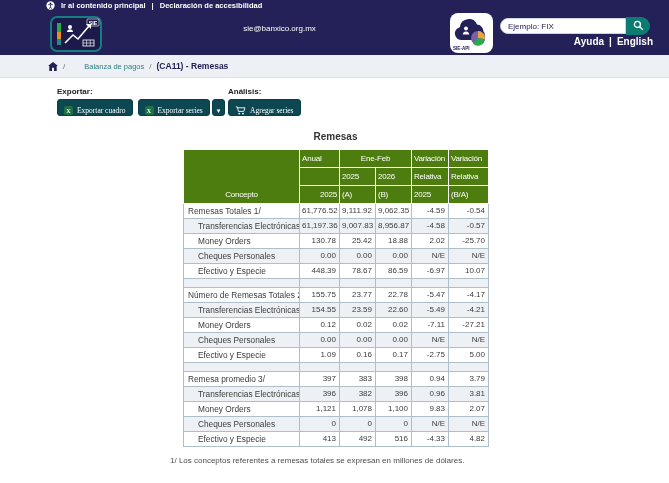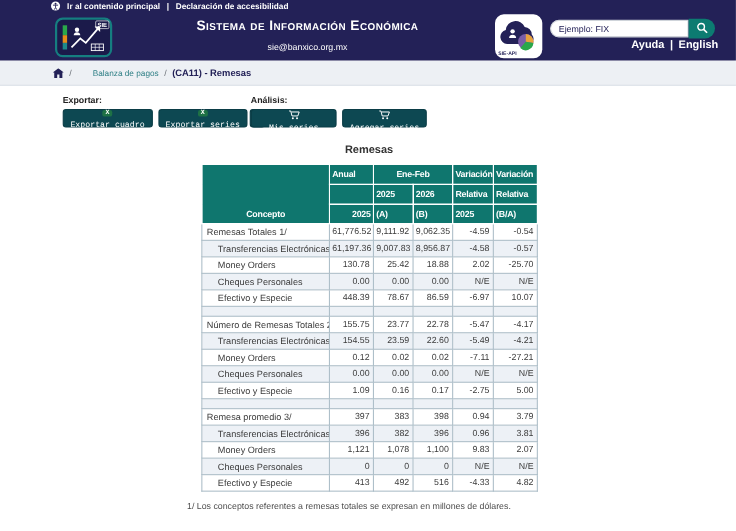--- a/index.html
+++ b/index.html
@@ -42,36 +42,36 @@
   .home-icon svg { display:block; }
   
   .toolbar { position:relative; height:36px; margin-top:9px; }
   .grp { position:absolute; top:0; }
   .grp-export { left:57px; }
   .grp-analysis { left:228px; }
   .grp-label { font-size:8px; font-weight:bold; color:#222; margin-bottom:3px; }
   .btn-row { display:flex; gap:5px; align-items:stretch; }
   .split { display:flex; gap:2px; }
   .btn { background:#0d4852; color:#fff; font-size:7.5px; height:17px;
-         display:inline-flex; align-items:center; gap:4px; padding:0 6px;
+         display:inline-flex; align-items:flex-end; gap:4px; padding:0 6px;
          border:1px solid #0b3d46; border-radius:3px; cursor:pointer;
-         font-family:Liberation Mono, monospace; white-space:nowrap;flex-direction:column; }
+         font-family:Liberation Serif, serif; white-space:nowrap; }
   .btn-caret { padding:0 4px; font-size:7px; }
   .btn-mis { width:78px; }
   .btn-mis .count { margin-left:auto; }
   .xl { width:9px; height:9px; background:#1e7145; border-radius:2px; color:#fff;
         font-size:6px; font-weight:bold; display:inline-flex; align-items:center;
         justify-content:center; line-height:1; }
   .cart svg { display:block; }
   
   .tbl-title { width:305px; margin:8px 0 7px 183px; text-align:center;
                font-size:10px; font-weight:bold; color:#333; }
   table.data-table { margin-left:183px; width:305px; border-collapse:collapse; table-layout:fixed; }
-  table.data-table thead td { background:#0f766e; color:#fff; border:1px solid #fff;
-       font-size:8px; font-weight:bold; letter-spacing:-0.2px; padding:2px 2px;
+  table.data-table thead td { background:#4d7c0f; color:#fff; border:1px solid #fff;
+       font-size:8px; font-weight:normal; letter-spacing:-0.2px; padding:2px 2px;
        height:13px; line-height:13px; overflow:hidden; white-space:nowrap; }
   thead td.h-concept { text-align:center; vertical-align:bottom; }
   thead td.h-center { text-align:center; }
   thead td.h-right { text-align:right; }
   thead td.h-left { text-align:left; }
   tbody td { border:1px solid #aebfc9; color:#3b3b3b; font-size:8px;
              padding:1px 2px; height:13px; line-height:12px; overflow:hidden; white-space:nowrap; }
   tbody tr.alt td { background:#edf1f6; }
   tbody tr.sep td { height:9px; }
   td.c-label { font-size:8.3px; text-align:left; padding-left:4px; }
@@ -108,21 +108,20 @@
         <circle cx="18" cy="9" r="2" fill="#fff"></circle>
         <path d="M15 14c0-1.8 1.4-2.7 3-2.7s3 .9 3 2.7z" fill="#fff"></path>
         <rect x="31" y="22" width="11" height="6" fill="none" stroke="#fff" stroke-width="0.8"></rect>
         <path d="M34.6 22v6M38.2 22v6M31 25h11" stroke="#fff" stroke-width="0.6"></path>
         <rect x="35" y="1" width="12" height="7" rx="1" fill="none" stroke="#fff" stroke-width="0.6"></rect>
         <text x="41" y="6.6" font-size="5.4" font-weight="bold" fill="#fff" text-anchor="middle">SIE</text>
       </svg>
     </div>
 
     <div class="title-wrap">
-      <div class="site-title">Sistema de Información Económica</div>
       <div class="site-email">sie@banxico.org.mx</div>
     </div>
 
     <div class="api-logo">
       <svg viewBox="0 0 43 40">
         <path d="M11 27a6.5 6.5 0 0 1-1.2-12.8A9 9 0 0 1 27 11.5a6.8 6.8 0 0 1 6.4 6.8A5.4 5.4 0 0 1 32 27z" fill="#232157"></path>
         <circle cx="16" cy="15.5" r="2" fill="#fff"></circle>
         <path d="M12.8 21.5c0-2 1.5-3 3.2-3s3.2 1 3.2 3z" fill="#fff"></path>
         <circle cx="28" cy="25" r="7" fill="#7a5ea8"></circle>
         <path d="M28 25V18a7 7 0 0 1 6.9 8.2z" fill="#e8a33d"></path>
@@ -177,31 +176,20 @@
           </button>
           <button class="btn btn-caret">
             <span>▾</span>
           </button>
         </span>
       </div>
     </div>
     <div class="grp grp-analysis">
       <div class="grp-label">Análisis:</div>
       <div class="btn-row">
-        <button class="btn btn-mis">
-          <span class="cart">
-            <svg width="11" height="9" viewBox="0 0 12 10">
-                <path d="M.8 1h1.7l1.2 5h5.9l1.4-4H3.2" fill="none" stroke="#fff" stroke-width="1"></path>
-                <circle cx="4.6" cy="8.4" r="1" fill="#fff"></circle>
-                <circle cx="8.8" cy="8.4" r="1" fill="#fff"></circle>
-              </svg>
-          </span>
-          <span>Mis series</span>
-          <span class="count">(0)</span>
-        </button>
         <button class="btn">
           <span class="cart">
             <svg width="11" height="9" viewBox="0 0 12 10">
                 <path d="M.8 1h1.7l1.2 5h5.9l1.4-4H3.2" fill="none" stroke="#fff" stroke-width="1"></path>
                 <circle cx="4.6" cy="8.4" r="1" fill="#fff"></circle>
                 <circle cx="8.8" cy="8.4" r="1" fill="#fff"></circle>
               </svg>
           </span>
           <span>Agregar series</span>
         </button>

